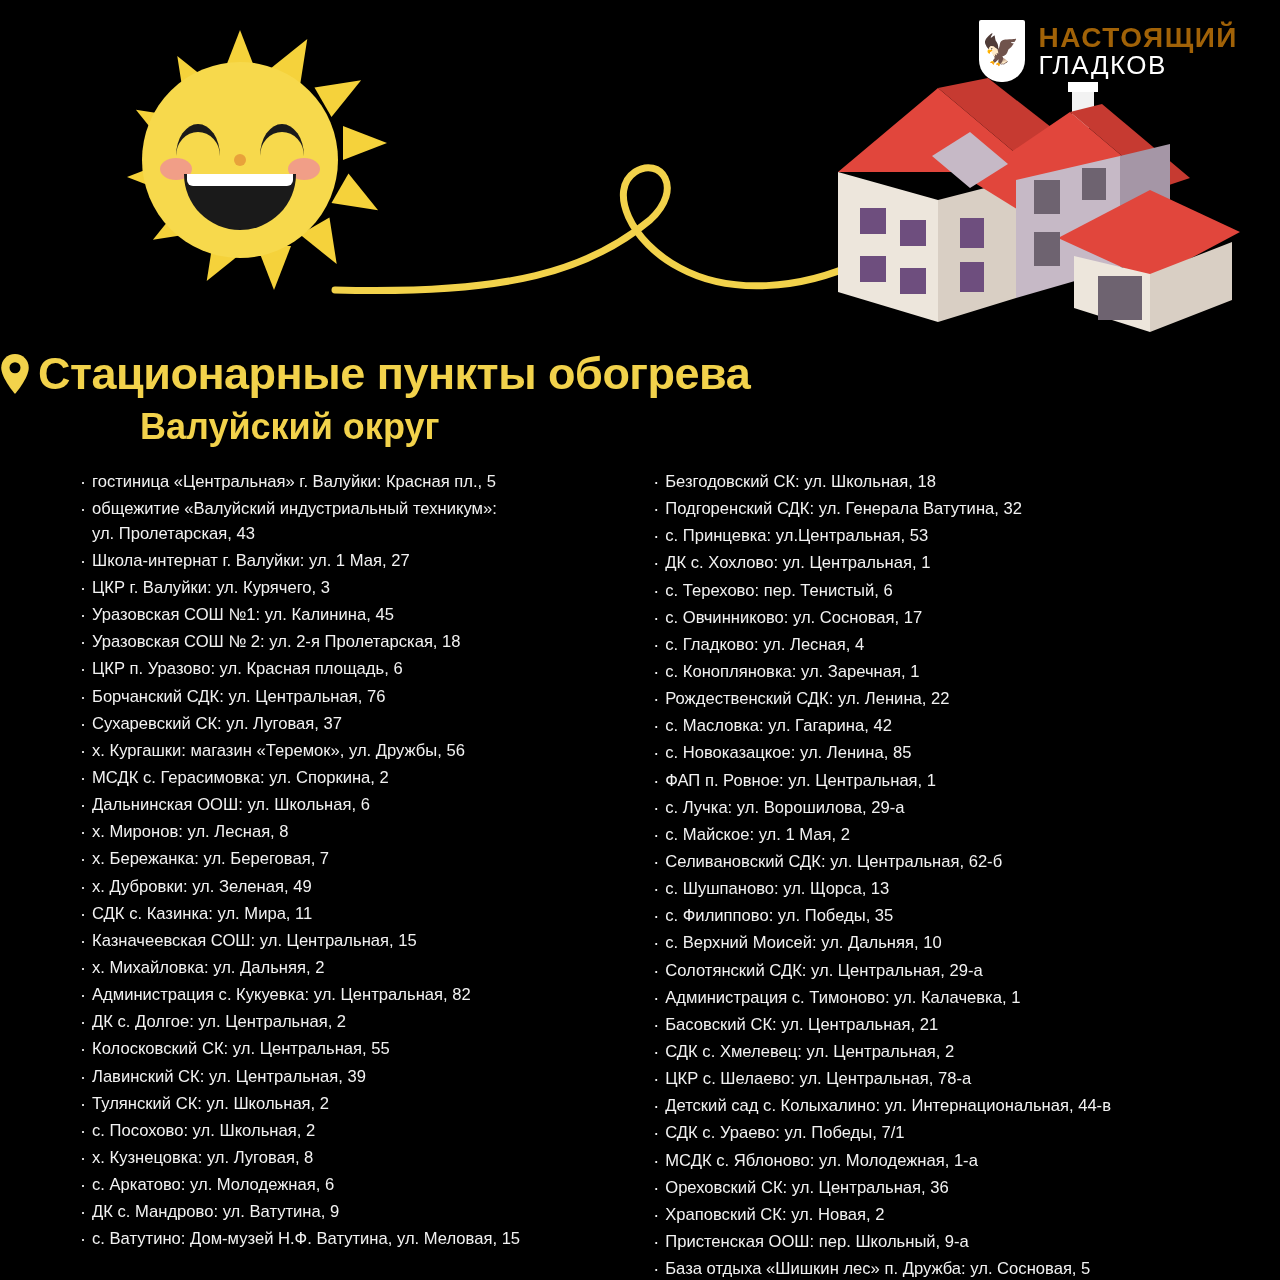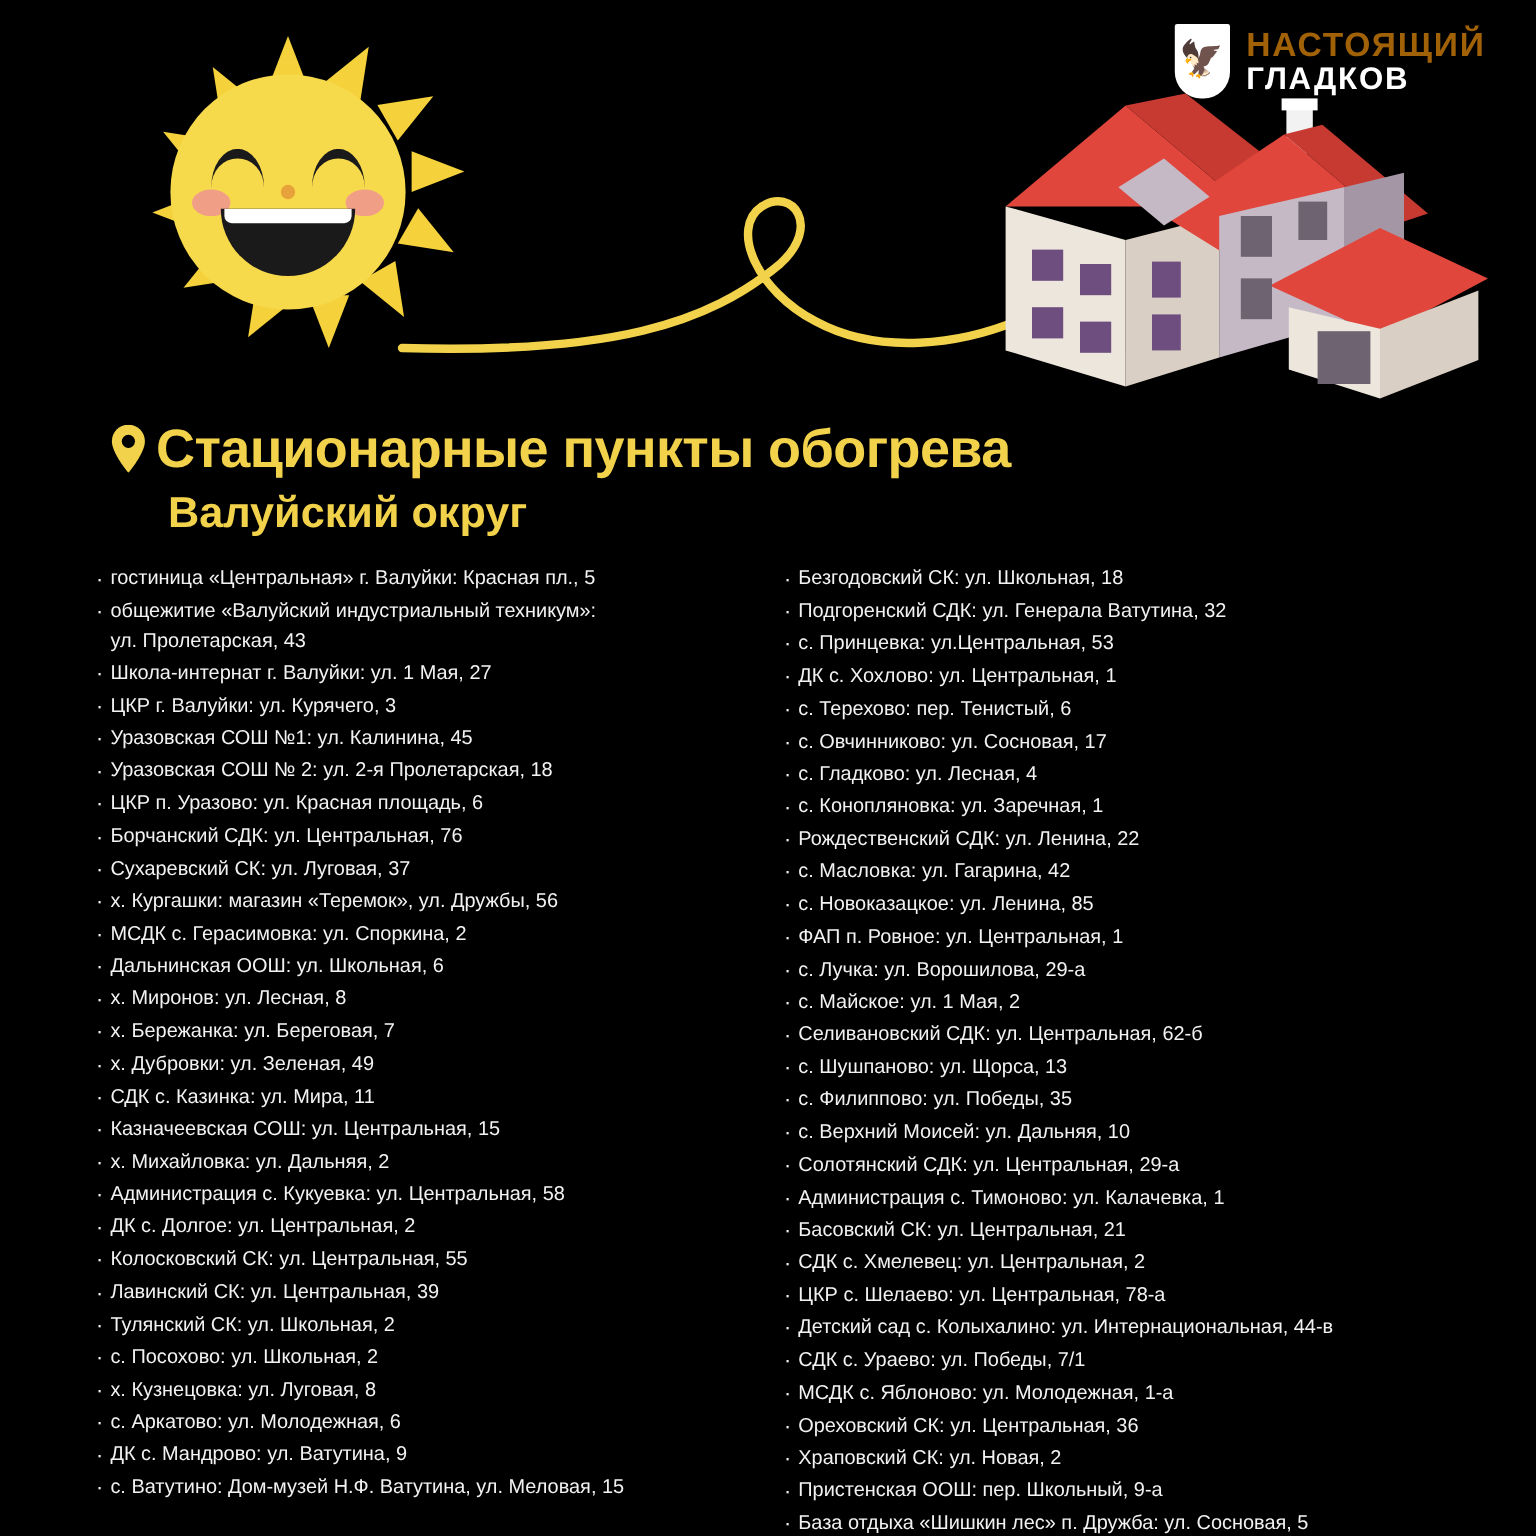--- a/index.html
+++ b/index.html
@@ -54,21 +54,21 @@
     letter-spacing: 1.5px;
   }
   .logo-text .l1 {
     font-size: 28px;
     font-weight: bold;
     color: #a16207;
     display: block;
   }
   .logo-text .l2 {
     font-size: 26px;
-    font-weight: bold;
+    font-weight: normal;
     color: #ffffff;
     display: block;
   }
 
   
   .sun-wrap {
     position: absolute;
     left: 110px;
     top: 30px;
     width: 260px;
@@ -162,21 +162,20 @@
   .house {
     position: absolute;
     right: 30px;
     top: 60px;
   }
 
   
   .title-row {
     display: flex;
     align-items: center;
-    padding-left: 92px;
     margin-top: -2px;
   }
   .pin-icon {
     width: 30px;
     height: 40px;
     margin-right: 8px;
     flex: none;
   }
   .main-title {
     font-size: 45px;
@@ -331,21 +330,21 @@
       <li>Сухаревский СК: ул. Луговая, 37</li>
       <li>х. Кургашки: магазин «Теремок», ул. Дружбы, 56</li>
       <li>МСДК с. Герасимовка: ул. Споркина, 2</li>
       <li>Дальнинская ООШ: ул. Школьная, 6</li>
       <li>х. Миронов: ул. Лесная, 8</li>
       <li>х. Бережанка: ул. Береговая, 7</li>
       <li>х. Дубровки: ул. Зеленая, 49</li>
       <li>СДК с. Казинка: ул. Мира, 11</li>
       <li>Казначеевская СОШ: ул. Центральная, 15</li>
       <li>х. Михайловка: ул. Дальняя, 2</li>
-      <li>Администрация с. Кукуевка: ул. Центральная, 58</li>
+      <li>Администрация с. Кукуевка: ул. Центральная, 82</li>
       <li>ДК с.  Долгое: ул. Центральная, 2</li>
       <li>Колосковский СК: ул. Центральная, 55</li>
       <li>Лавинский СК: ул. Центральная, 39</li>
       <li>Тулянский СК: ул. Школьная, 2</li>
       <li>с. Посохово: ул. Школьная, 2</li>
       <li>х. Кузнецовка: ул. Луговая, 8</li>
       <li>с. Аркатово: ул. Молодежная, 6</li>
       <li>ДК с. Мандрово: ул. Ватутина, 9</li>
       <li>с. Ватутино: Дом-музей Н.Ф. Ватутина,  ул. Меловая, 15</li>
 

